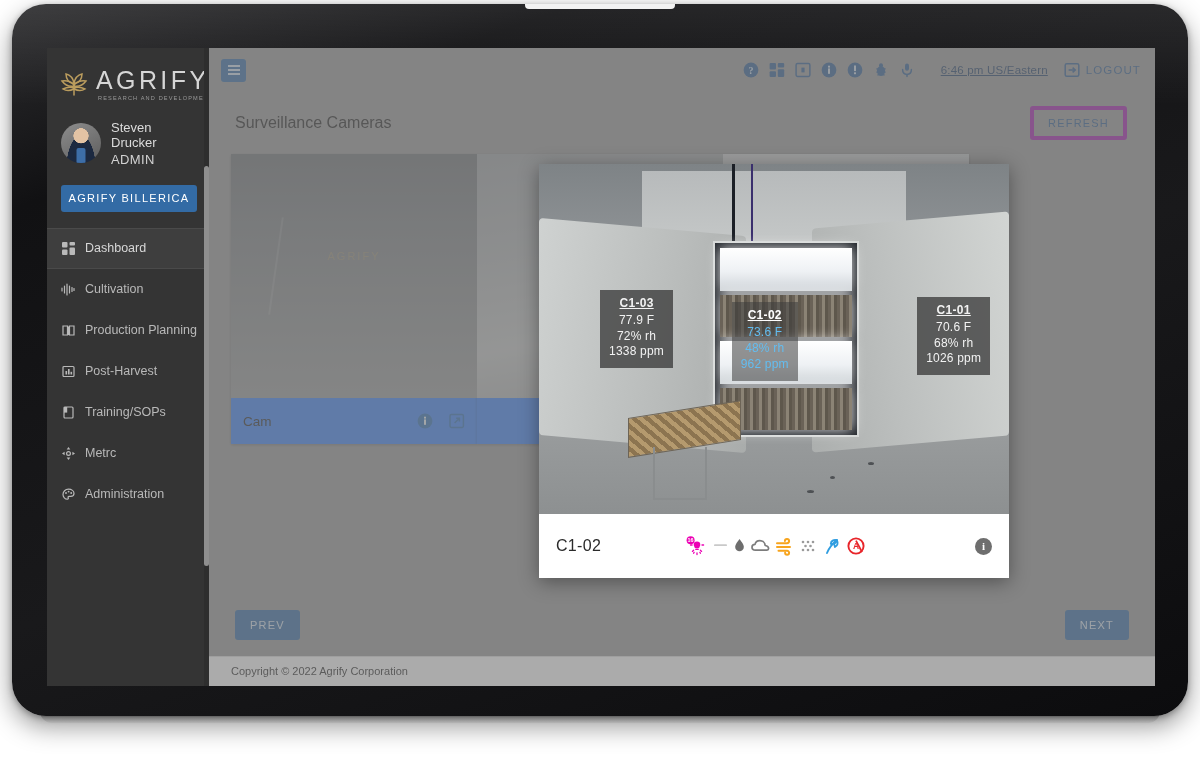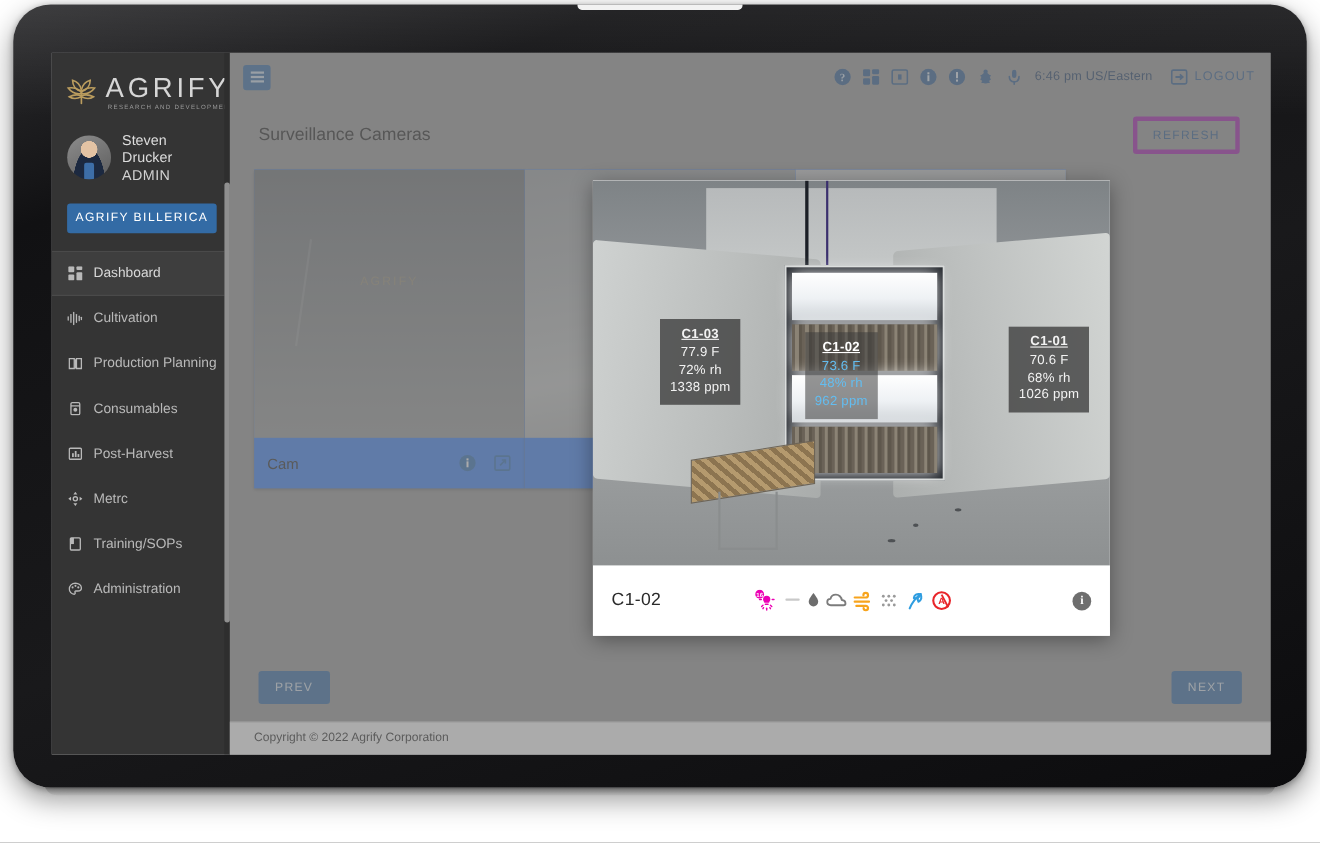--- a/index.html
+++ b/index.html
@@ -211,21 +211,22 @@
     margin-left: auto;
     display: flex;
     align-items: center;
     gap: 10px;
   }
   .tb-icon { width: 16px; height: 16px; cursor: pointer; display:block; }
   .clock {
     font-size: 11.5px;
     color: #1f3d66;
     letter-spacing: 0.2px;
-    margin-left: 1px;
+    margin-left: 16px;
+    text-decoration: underline;
   }
   .logout {
     display: flex;
     align-items: center;
     gap: 6px;
     margin-left: 6px;
     cursor: pointer;
   }
   .logout-label {
     font-size: 11.5px;
@@ -584,65 +585,55 @@
           <span class="nav-icon">
             <svg width="13" height="13" viewBox="0 0 13 13" fill="none" stroke="#b9b9b9" stroke-width="1.2">
                 <path d="M1 2 h4.5 v9 H1z"></path>
                 <path d="M7.5 2 H12 v9 H7.5z"></path>
                 <path d="M6.5 2.5 v8.5"></path>
               </svg>
           </span>
           <span>Production Planning</span>
         </div>
 
-        <div class="nav-item">
-          <span class="nav-icon">
-            <svg width="13" height="13" viewBox="0 0 13 13" fill="none" stroke="#b9b9b9" stroke-width="1.2">
-                <rect x="2.5" y="1" width="8" height="11" rx="1.2"></rect>
-                <path d="M2.5 4 h8"></path>
-                <circle cx="6.5" cy="7.5" r="1.8" fill="#b9b9b9" stroke="none"></circle>
-              </svg>
-          </span>
-          <span>Consumables</span>
-        </div>
 
         <div class="nav-item">
           <span class="nav-icon">
             <svg width="13" height="13" viewBox="0 0 13 13" fill="none" stroke="#b9b9b9" stroke-width="1.2">
                 <rect x="1" y="1.5" width="11" height="10" rx="1"></rect>
                 <rect x="3.5" y="6" width="1.6" height="3.5" fill="#b9b9b9" stroke="none"></rect>
                 <rect x="6" y="4" width="1.6" height="5.5" fill="#b9b9b9" stroke="none"></rect>
                 <rect x="8.5" y="6.8" width="1.6" height="2.7" fill="#b9b9b9" stroke="none"></rect>
               </svg>
           </span>
           <span>Post-Harvest</span>
         </div>
 
+
+        <div class="nav-item">
+          <span class="nav-icon">
+            <svg width="13" height="13" viewBox="0 0 13 13" fill="none" stroke="#b9b9b9" stroke-width="1.2">
+                <rect x="2" y="1" width="9" height="11" rx="1"></rect>
+                <rect x="2" y="1" width="3.2" height="5.6" fill="#b9b9b9" stroke="none"></rect>
+              </svg>
+          </span>
+          <span>Training/SOPs</span>
+        </div>
 
         <div class="nav-item">
           <span class="nav-icon">
             <svg width="13" height="13" viewBox="0 0 13 13" fill="#b9b9b9">
                 <path d="M6.5 0 L8.3 2.6 H4.7z"></path>
                 <path d="M6.5 13 L4.7 10.4 H8.3z"></path>
                 <path d="M0 6.5 L2.6 4.7 V8.3z"></path>
                 <path d="M13 6.5 L10.4 8.3 V4.7z"></path>
                 <circle cx="6.5" cy="6.5" r="1.9" fill="none" stroke="#b9b9b9" stroke-width="1.2"></circle>
               </svg>
           </span>
           <span>Metrc</span>
-        </div>
-
-        <div class="nav-item">
-          <span class="nav-icon">
-            <svg width="13" height="13" viewBox="0 0 13 13" fill="none" stroke="#b9b9b9" stroke-width="1.2">
-                <rect x="2" y="1" width="9" height="11" rx="1"></rect>
-                <rect x="2" y="1" width="3.2" height="5.6" fill="#b9b9b9" stroke="none"></rect>
-              </svg>
-          </span>
-          <span>Training/SOPs</span>
         </div>
 
         <div class="nav-item">
           <span class="nav-icon">
             <svg width="13" height="13" viewBox="0 0 13 13" fill="none" stroke="#b9b9b9" stroke-width="1.2">
                 <path d="M6.5 1.2 C3.3 1.2 1 3.5 1 6.5 C1 9 3 11.2 5.4 11.2 C6.4 11.2 6.6 10.2 6.2 9.6 C5.8 9 6.2 8.3 7 8.3 H8.8 C10.6 8.3 12 7 12 5.5 C12 3.1 9.6 1.2 6.5 1.2z"></path>
                 <circle cx="4" cy="5" r="0.95" fill="#b9b9b9" stroke="none"></circle>
                 <circle cx="6.6" cy="3.6" r="0.95" fill="#b9b9b9" stroke="none"></circle>
                 <circle cx="9.2" cy="5" r="0.95" fill="#b9b9b9" stroke="none"></circle>
               </svg>

